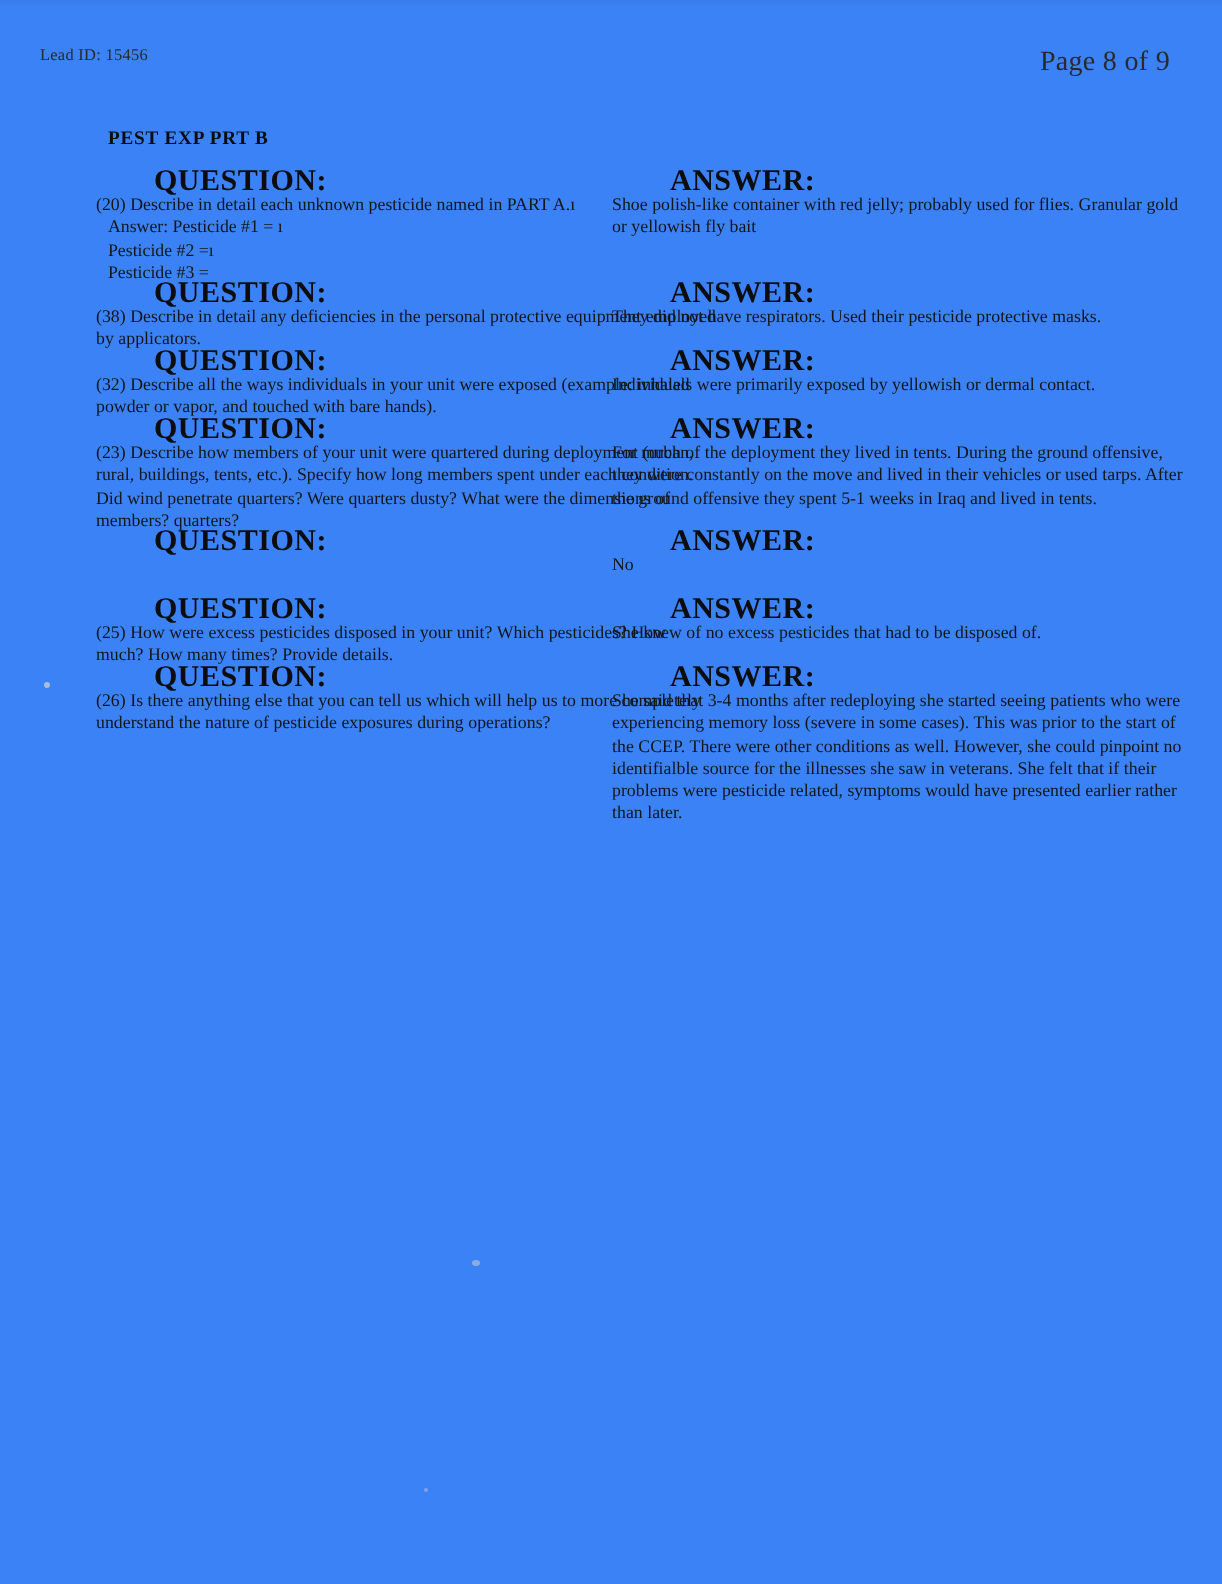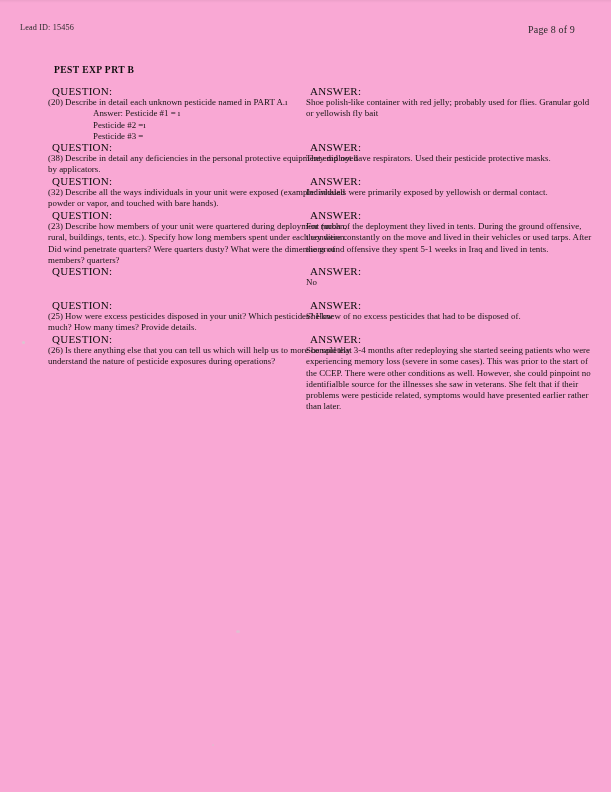--- a/index.html
+++ b/index.html
@@ -13,21 +13,21 @@
     height: 792px;
     position: relative;
     overflow: hidden;
     font-family: "Liberation Serif", "DejaVu Serif", serif;
     color: #111111;
     -webkit-font-smoothing: antialiased;
   }
   .page {
     position: absolute;
     inset: 0;
-    background: #f9a8d4;
+    background: #3b82f6;
   }
 
   
   .doc-header {
     position: absolute;
     top: 23px;
     left: 0;
     right: 0;
     height: 14px;
   }
@@ -35,23 +35,23 @@
     position: absolute;
     left: 20px;
     top: 0;
     font-size: 8.2px;
     letter-spacing: 0.15px;
     color: #2a2a2a;
     white-space: nowrap;
   }
   .page-number {
     position: absolute;
-    right: 36px;
+    right: 26px;
     top: 1px;
-    font-size: 10px;
+    font-size: 14px;
     letter-spacing: 0.15px;
     color: #2a2a2a;
     white-space: nowrap;
   }
 
   
   .section-title {
     position: absolute;
     left: 54px;
     top: 64px;
@@ -79,46 +79,46 @@
     width: 292px;
     top: 0;
   }
   .col-answer {
     position: absolute;
     left: 306px;
     width: 290px;
     top: 0;
   }
   .qa-label {
-    font-size: 11px;
-    font-weight: normal;
+    font-size: 15px;
+    font-weight: bold;
     letter-spacing: 0.25px;
     line-height: 11.2px;
     color: #0d0d0d;
     padding-left: 4px;
     white-space: nowrap;
+    margin-left: 25px;
   }
   .qa-text {
     font-size: 8.9px;
     line-height: 11.2px;
     color: #151515;
     letter-spacing: 0.02px;
     white-space: pre-line;
   }
   .qa-text.q-text {
     
     width: 310px;
   }
   .qa-sub {
     font-size: 8.9px;
     line-height: 11.2px;
     color: #151515;
     padding-left: 6px;
     white-space: pre-line;
-    margin-left: 39px;
   }
 
   
   .speck {
     position: absolute;
     background: #cfcfcf;
     border-radius: 50%;
   }
   .speck-a { left: 22px; top: 341px; width: 3px; height: 3px; opacity: .75; }
   .speck-b { left: 236px; top: 630px; width: 4px; height: 3px; opacity: .55; }

